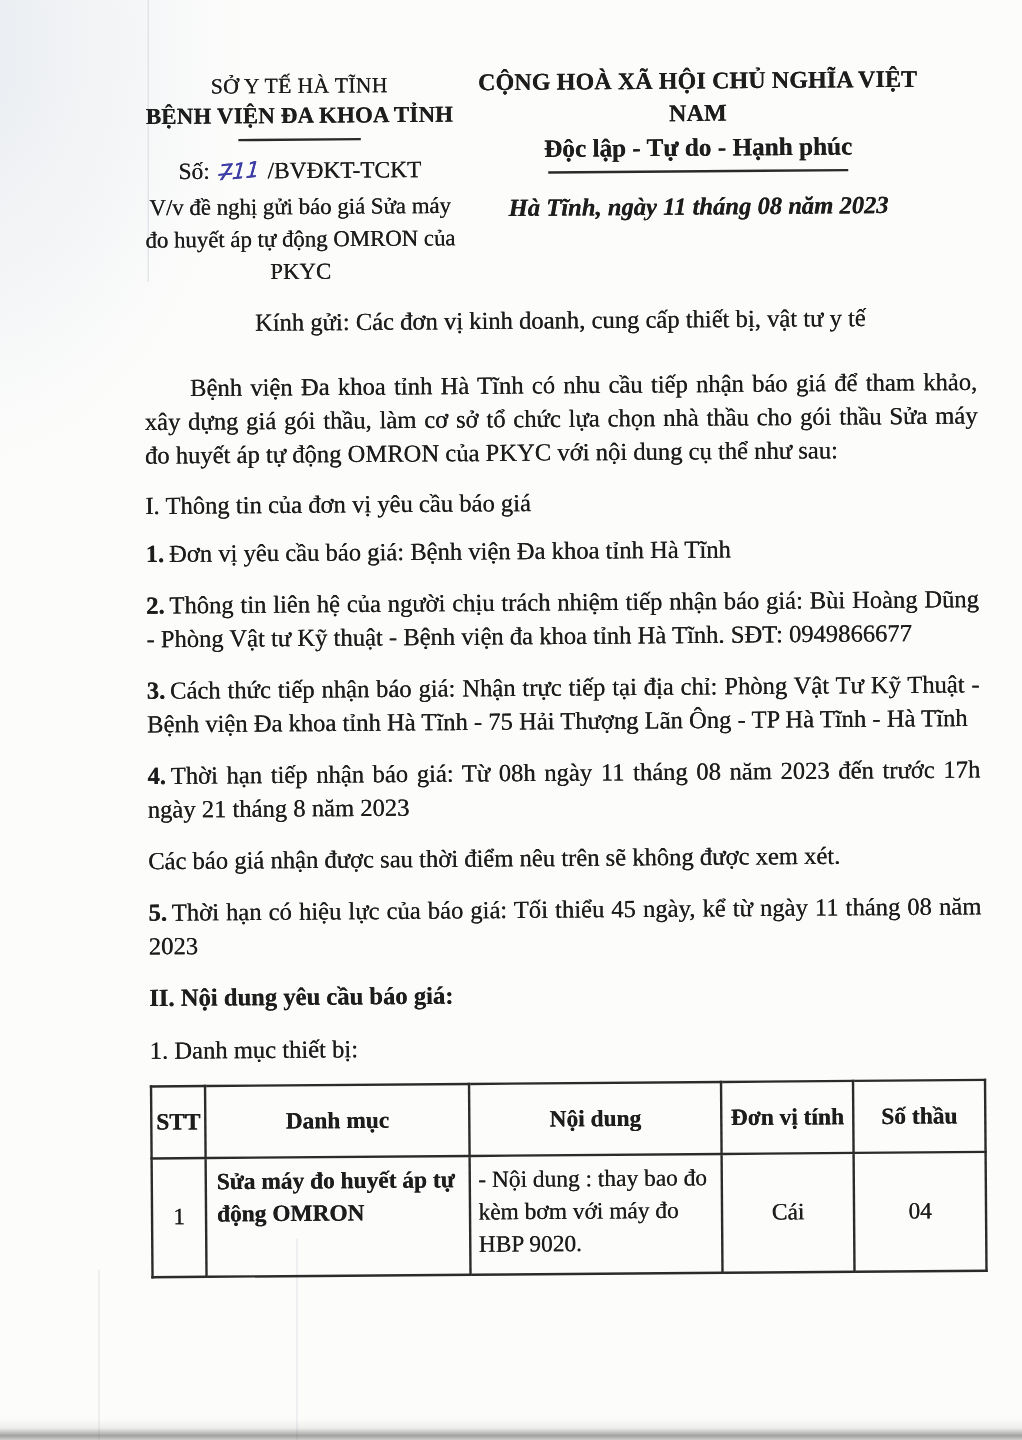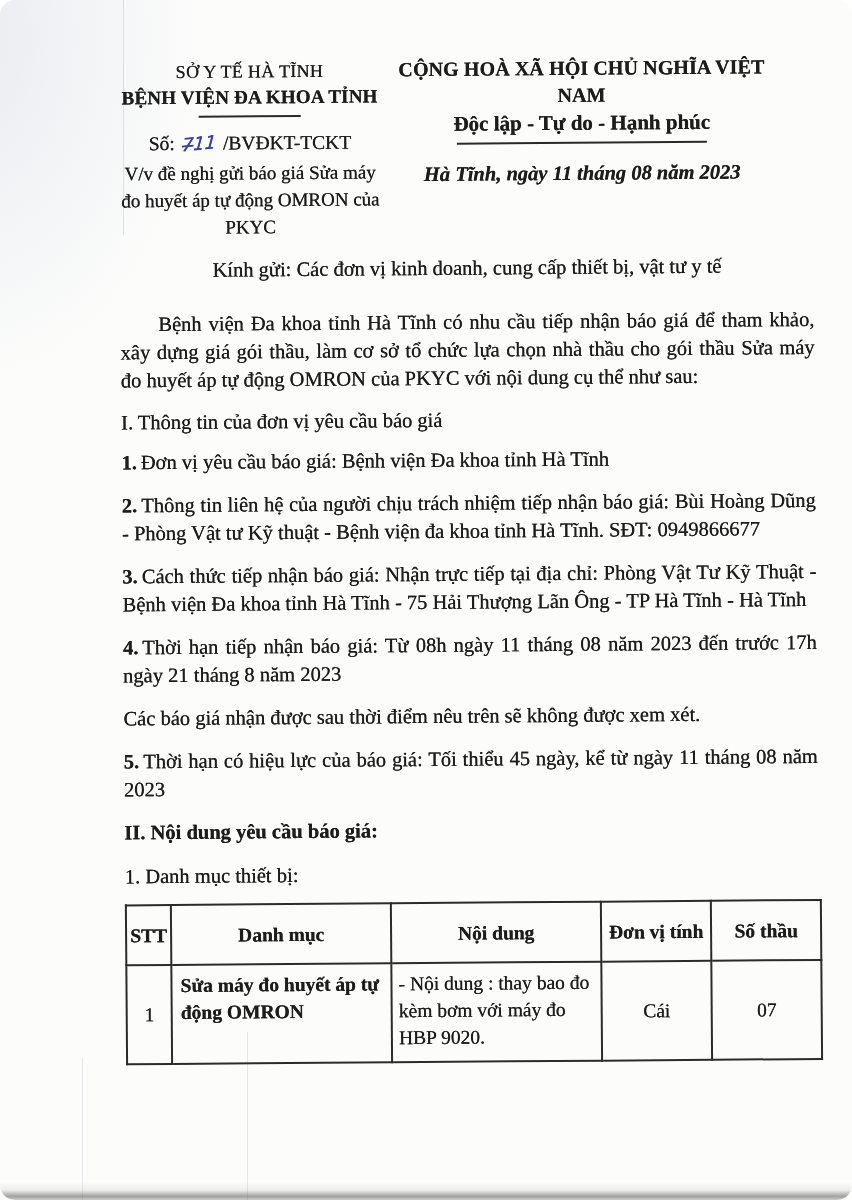--- a/index.html
+++ b/index.html
@@ -3,21 +3,20 @@
 <meta charset="utf-8">
 <style>
   html,body{margin:0;padding:0;}
   .page{
     position:relative;
     width:852px;height:1200px;
     background:#fcfcfb;
     overflow:hidden;
     font-family:"Liberation Serif","DejaVu Serif",serif;
     color:#1d1d1d;
-    border-radius:15px;
   }
   .shade-topleft{
     position:absolute;left:0;top:0;width:420px;height:640px;
     background:radial-gradient(ellipse 380px 560px at -8% 6%, rgba(187,198,216,0.30), rgba(187,198,216,0.0) 62%);
     pointer-events:none;
   }
   .crease{position:absolute;width:1px;pointer-events:none;}
   .crease-1{left:123px;top:0;height:235px;background:rgba(158,168,188,0.28);}
   .crease-2{left:82px;top:1058px;height:142px;background:rgba(150,156,172,0.22);}
   .crease-3{left:247px;top:1032px;height:168px;background:rgba(150,156,172,0.22);}
@@ -154,21 +153,21 @@
             <th class="h-dvt ink">Đơn vị tính</th>
             <th class="ink">Số thầu</th>
           </tr>
         </thead>
         <tbody>
           <tr>
             <td class="d-stt ink">1</td>
             <td class="d-dm ink">Sửa máy đo huyết áp tự động OMRON</td>
             <td class="d-nd ink">- Nội dung : thay bao đo kèm bơm với máy đo HBP 9020.</td>
             <td class="d-dvt ink">Cái</td>
-            <td class="d-sl ink">07</td>
+            <td class="d-sl ink">04</td>
           </tr>
         </tbody>
       </table>
     </div>
 
   </div>
 
   <div class="bottom-shadow"></div>
 </div>
 

